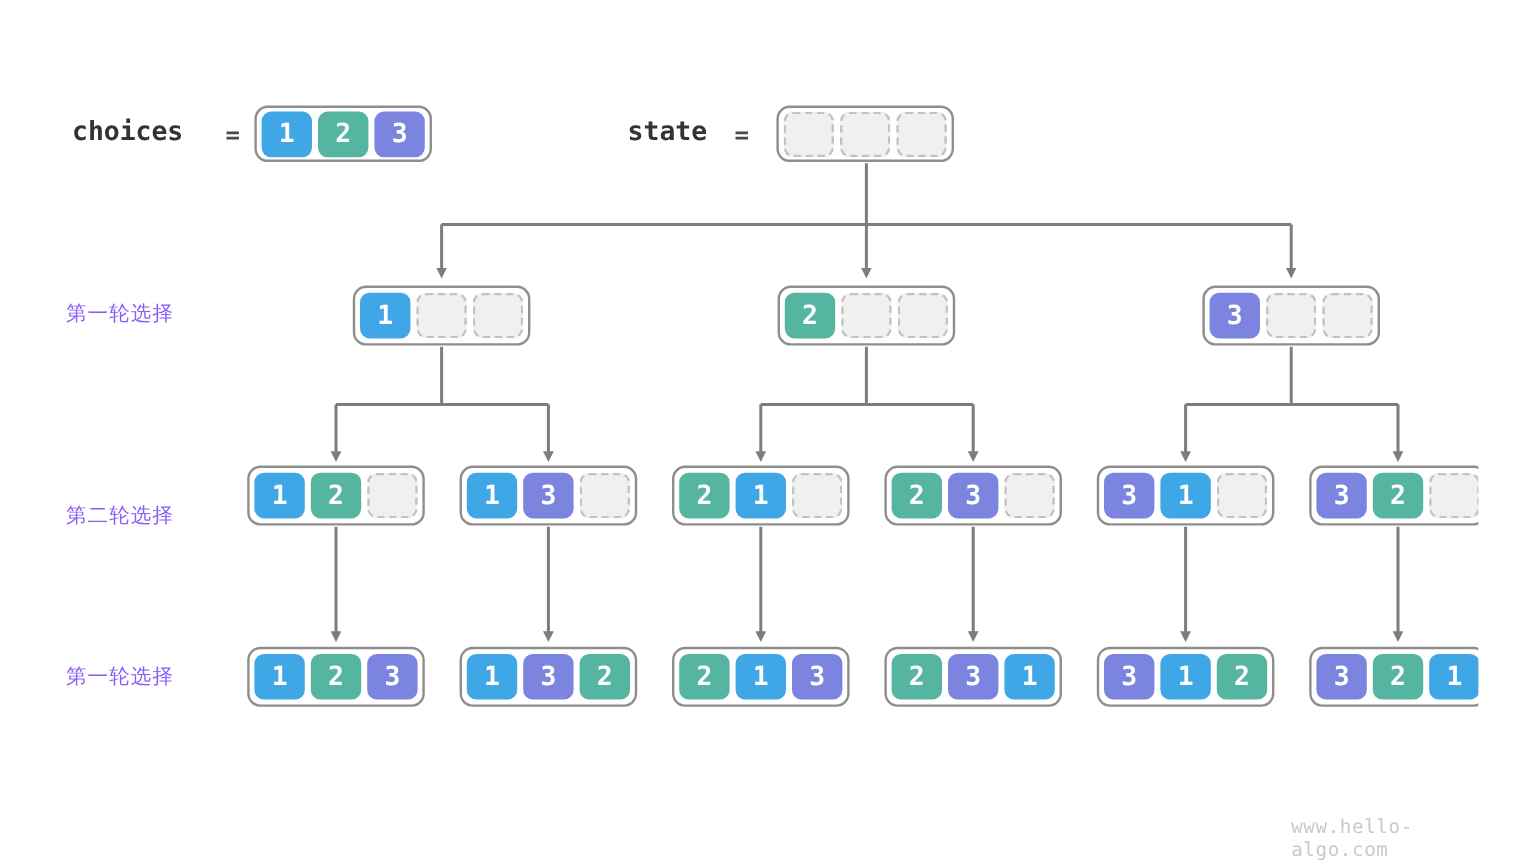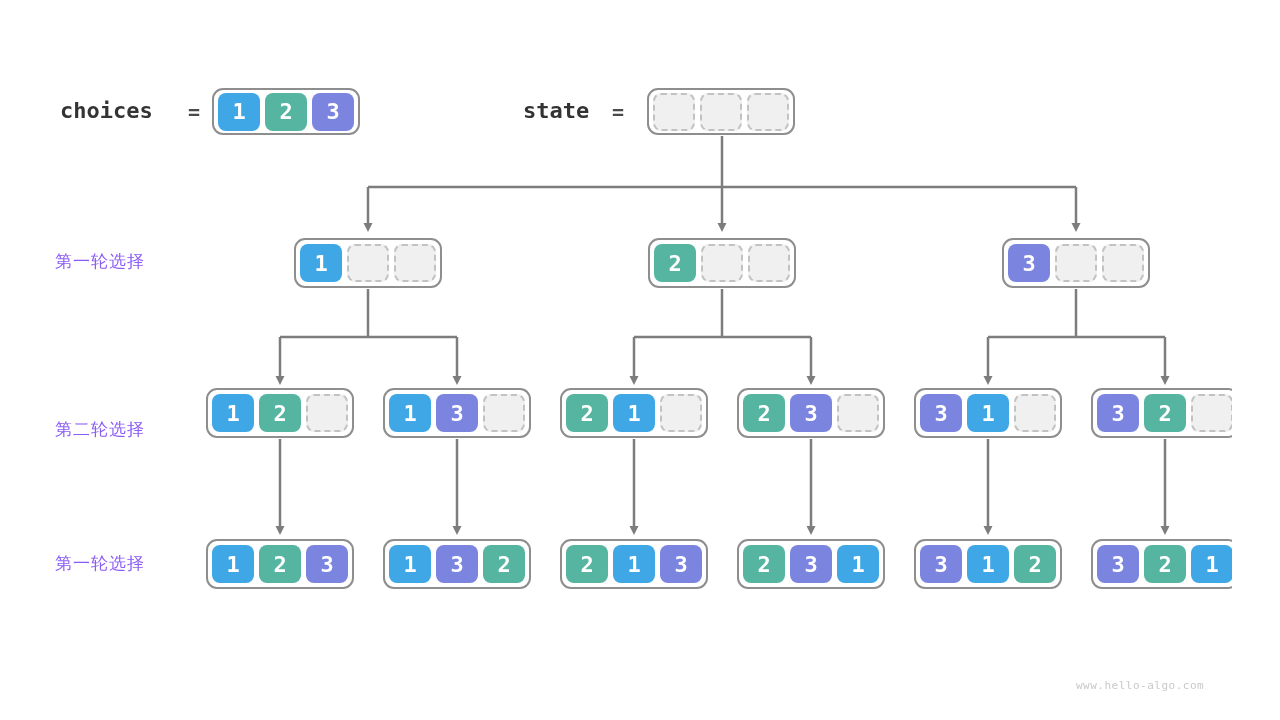--- a/index.html
+++ b/index.html
@@ -29,21 +29,21 @@
   .tray.header { height:47px; }
   .cell {
     width:42px; height:38px; box-sizing:border-box; border-radius:8px;
     display:flex; align-items:center; justify-content:center;
     font-family:"DejaVu Sans Mono", monospace; font-weight:bold;
     font-size:22px; color:#ffffff;
   }
   .cell.empty { background:#f0f0f0; border:2px dashed #c2c2c2; }
   .watermark {
     position:absolute; left:1076px; top:679px;
-    font-family:"DejaVu Sans Mono", monospace; font-size:11px;
+    font-family:"DejaVu Sans Mono", monospace; font-size:16px;
     color:#c9c9c9; letter-spacing:0.5px;
   }
 </style>
 </head>
 <body>
 
 <div id="canvas">
 
   <svg id="arrows" viewBox="0 0 1280 720" xmlns="http://www.w3.org/2000/svg">
     <defs>

